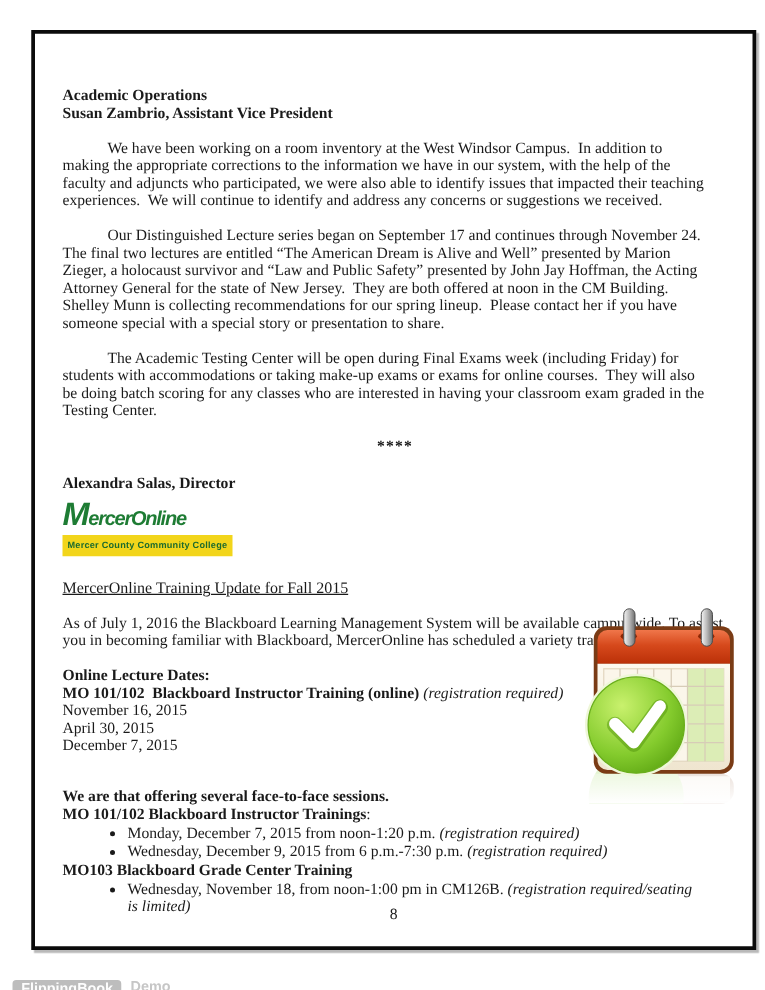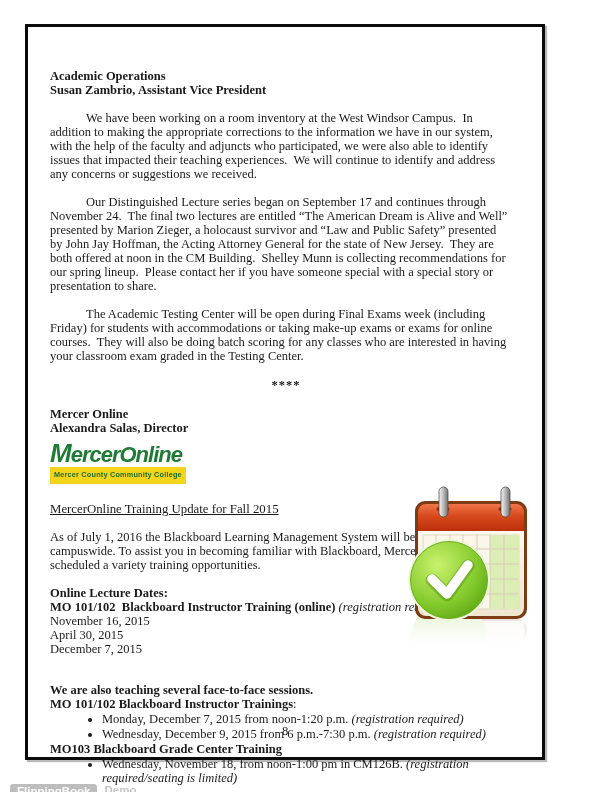--- a/index.html
+++ b/index.html
@@ -1,37 +1,37 @@
 <!DOCTYPE html>
 <html><head>
 <meta charset="utf-8">
 <style>
   html,body{margin:0;padding:0;}
   body{
     width:612px;height:792px;background:#ffffff;position:relative;overflow:hidden;
     font-family:"Liberation Serif", serif;color:#1a1a1a;
   }
   .sheet{
-    position:absolute;left:25px;top:24px;width:520px;height:736px;
+    position:absolute;left:25px;top:24px;width:580px;height:736px;
     background:#fff;border:3px solid #0b0b0b;box-sizing:border-box;
     box-shadow:2px 2px 1px #b9b9b9;
   }
   .content{
     padding:42px 20px 0 22px;font-size:12.5px;line-height:14px;
   }
   .b{font-weight:bold;}
   .i{font-style:italic;}
   .hdr-line{font-weight:bold;}
   .para{margin:14px 12px 0 0;text-indent:36px;white-space:pre-wrap;}
   .stars{text-align:center;margin-top:15px;font-weight:bold;letter-spacing:1px;}
   .dept-block{margin-top:15px;}
   .logo{margin-top:7px;width:150px;}
   .logo-word{
     display:block;font-family:"Liberation Sans", sans-serif;font-weight:bold;font-style:italic;
-    color:#1e7c34;font-size:22px;line-height:23px;letter-spacing:-1px;white-space:nowrap;
+    color:#1e7c34;font-size:16px;line-height:23px;letter-spacing:-1px;white-space:nowrap;
   }
   .logo-word::first-letter{font-size:26px;}
   .logo-banner{
     display:inline-block;background:#f2d51b;color:#1c6b2e;
     font-family:"Liberation Sans", sans-serif;font-weight:bold;font-size:7.3px;
     padding:1px 4px 2px 4px;letter-spacing:0.2px;white-space:nowrap;
   }
   .train-heading{
     font-weight:normal;text-decoration:underline;margin-top:18px;font-size:12.8px;
   }
@@ -63,21 +63,20 @@
       <div class="hdr-line">Susan Zambrio, Assistant Vice President</div>
     </div>
 
     <p class="para">We have been working on a room inventory at the West Windsor Campus.  In addition to making the appropriate corrections to the information we have in our system, with the help of the faculty and adjuncts who participated, we were also able to identify issues that impacted their teaching experiences.  We will continue to identify and address any concerns or suggestions we received.</p>
     <p class="para">Our Distinguished Lecture series began on September 17 and continues through November 24.  The final two lectures are entitled “The American Dream is Alive and Well” presented by Marion Zieger, a holocaust survivor and “Law and Public Safety” presented by John Jay Hoffman, the Acting Attorney General for the state of New Jersey.  They are both offered at noon in the CM Building.  Shelley Munn is collecting recommendations for our spring lineup.  Please contact her if you have someone special with a special story or presentation to share.</p>
     <p class="para">The Academic Testing Center will be open during Final Exams week (including Friday) for students with accommodations or taking make-up exams or exams for online courses.  They will also be doing batch scoring for any classes who are interested in having your classroom exam graded in the Testing Center.</p>
 
     <div class="stars">****</div>
 
     <div class="dept-block">
-      <div class="hdr-line">Mercer Online</div>
       <div class="hdr-line">Alexandra Salas, Director</div>
     </div>
 
     <div class="logo">
       <span class="logo-word">MercerOnline</span>
       <span class="logo-banner">Mercer County Community College</span>
     </div>
 
     <div class="train-heading">MercerOnline Training Update for Fall 2015</div>
 
@@ -87,21 +86,21 @@
       <div class="b">Online Lecture Dates:</div>
       <div class="course-line"><span class="b pre">MO 101/102  Blackboard Instructor Training (online)</span><span class="i pre"> (registration required)</span></div>
       <div class="dates">
         <div>November 16, 2015</div>
         <div>April 30, 2015</div>
         <div>December 7, 2015</div>
       </div>
     </div>
 
     <div class="oncampus">
-      <div class="b">We are also teaching several face-to-face sessions.</div>
+      <div class="b">We are that offering several face-to-face sessions.</div>
       <div><span class="b">MO 101/102 Blackboard Instructor Trainings</span><span>:</span></div>
       <ul class="bullets">
         <li><span class="pre">Monday, December 7, 2015 from noon-1:20 p.m. </span><span class="i">(registration required)</span></li>
         <li><span class="pre">Wednesday, December 9, 2015 from 6 p.m.-7:30 p.m. </span><span class="i">(registration required)</span></li>
       </ul>
       <div class="b">MO103 Blackboard Grade Center Training</div>
       <ul class="bullets">
         <li><span class="pre">Wednesday, November 18, from noon-1:00 pm in CM126B. </span><span class="i">(registration required/seating is limited)</span></li>
       </ul>
     </div>

